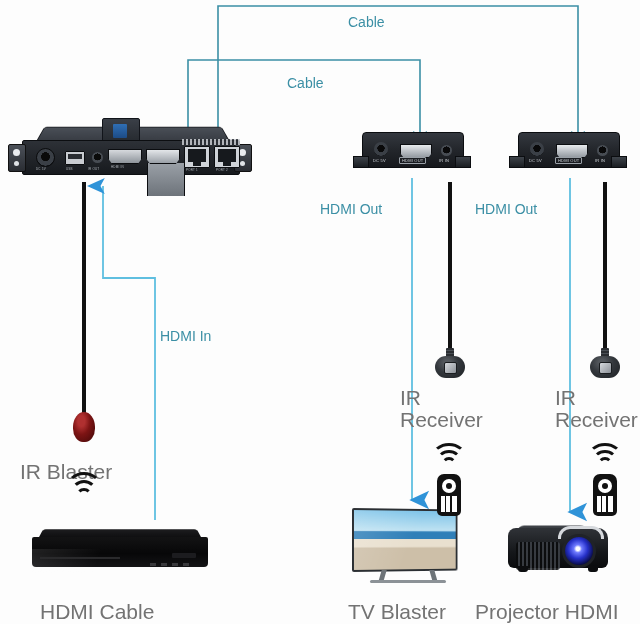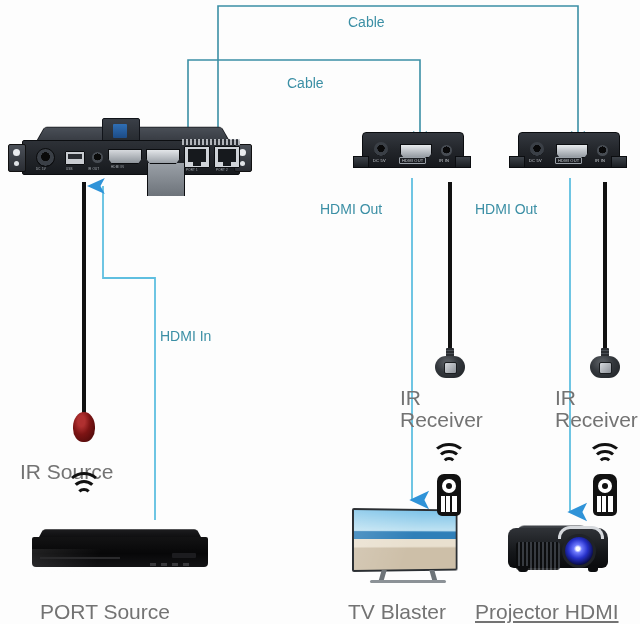--- a/index.html
+++ b/index.html
@@ -276,21 +276,21 @@
     <div class="ear r"></div>
     <div class="dcjack"></div>
     <div class="hdmi"></div>
     <div class="irjack"></div>
     <div class="plabel" style="left:21px;top:28px;">DC 5V</div>
     <div class="plabel b" style="left:47px;top:27px;">HDMI OUT</div>
     <div class="plabel" style="left:87px;top:28px;">IR IN</div>
   </div>
 
   <div class="blaster"></div>
-  <div class="cap" style="left:20px;top:460px;width:128px;">IR Source</div>
+  <div class="cap" style="left:20px;top:460px;width:128px;">IR Blaster</div>
   <div class="waves" style="left:67px;top:482px;">
     <span></span>
       <span></span>
       <span></span>
   </div>
 
   <div class="irrx" style="left:433px;top:348px;">
     <div class="cable"></div>
     <div class="puck"></div>
     <div class="win"></div>
@@ -308,21 +308,21 @@
 
   <div class="player">
     <div class="top"></div>
     <div class="front">
       <div class="sheen"></div>
       <div class="tray"></div>
       <div class="disc"></div>
       <div class="btns"></div>
     </div>
   </div>
-  <div class="cap" style="left:40px;top:600px;width:160px;">PORT Source</div>
+  <div class="cap" style="left:40px;top:600px;width:160px;">HDMI Cable</div>
 
   <div class="tv">
     <div class="bezel">
       <div class="screen"></div>
     </div>
     <div class="stand">
         <i></i>
         <i></i>
       </div>
     <div class="base"></div>
@@ -342,21 +342,21 @@
   <div class="proj">
     <div class="topface"></div>
     <div class="shell">
       <div class="vents"></div>
     </div>
     <div class="handle"></div>
     <div class="lens"></div>
     <div class="foot l"></div>
     <div class="foot r"></div>
   </div>
-  <div class="cap" style="left:475px;top:600px;width:130px;text-decoration:underline;">Projector HDMI</div>
+  <div class="cap" style="left:475px;top:600px;width:130px;">Projector HDMI</div>
 
   <div class="rwaves" style="left:588px;top:452px;">
     <span></span>
       <span></span>
       <span></span>
   </div>
   <div class="remote" style="left:593px;top:474px;">
     <div class="ring"></div>
     <div class="keys"></div>
   </div>

